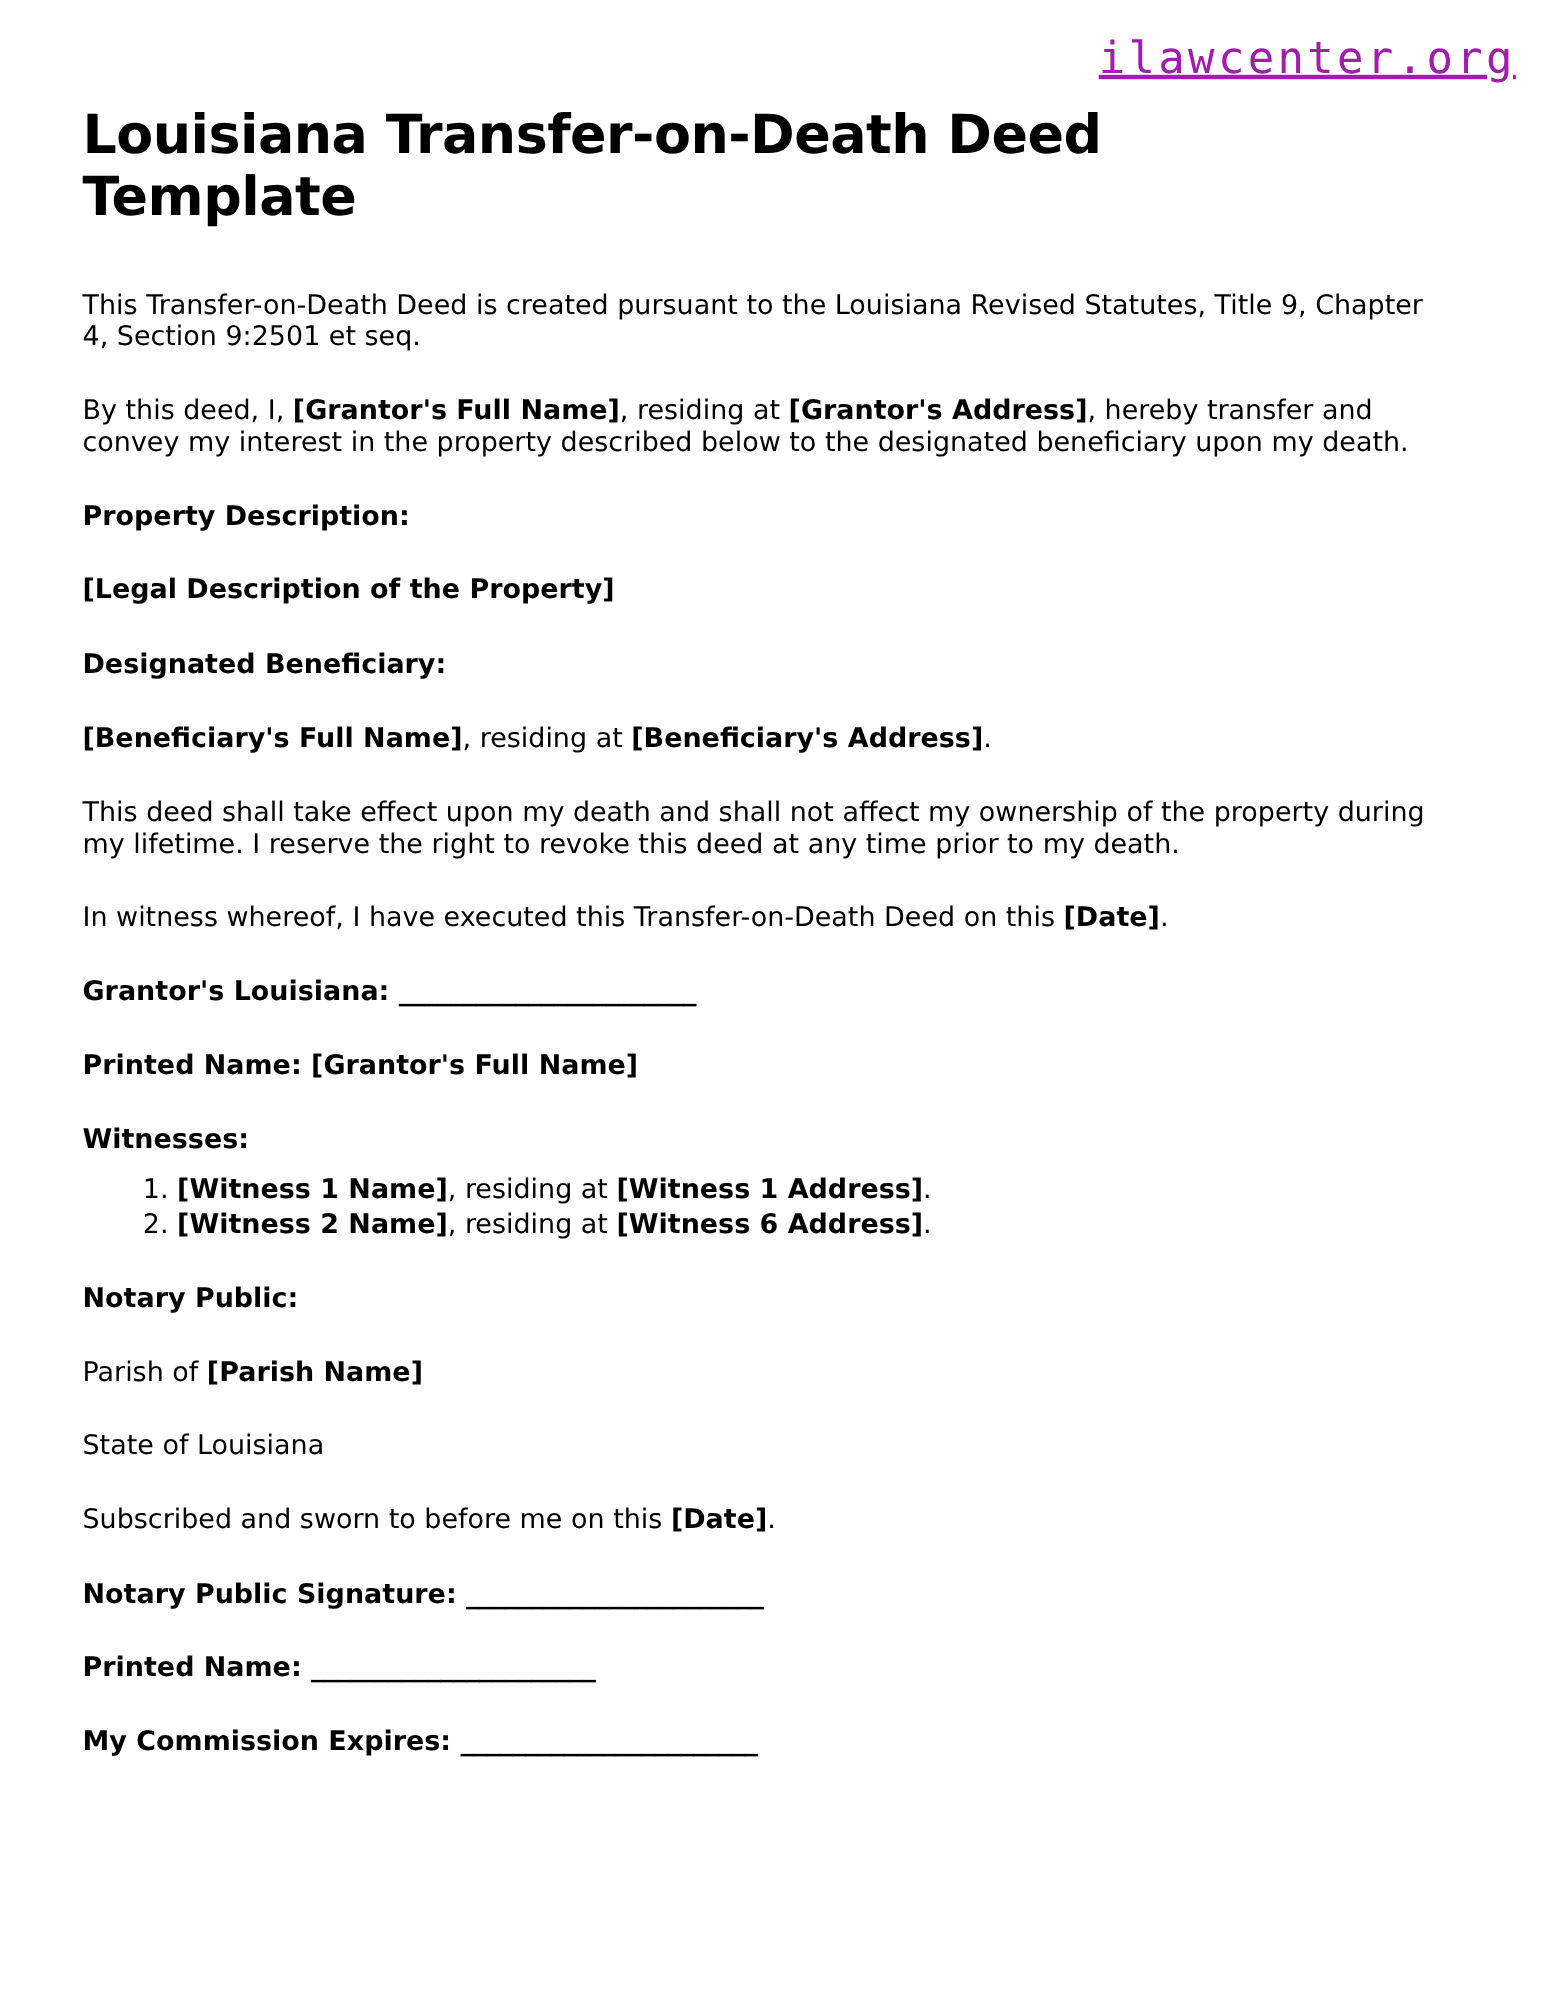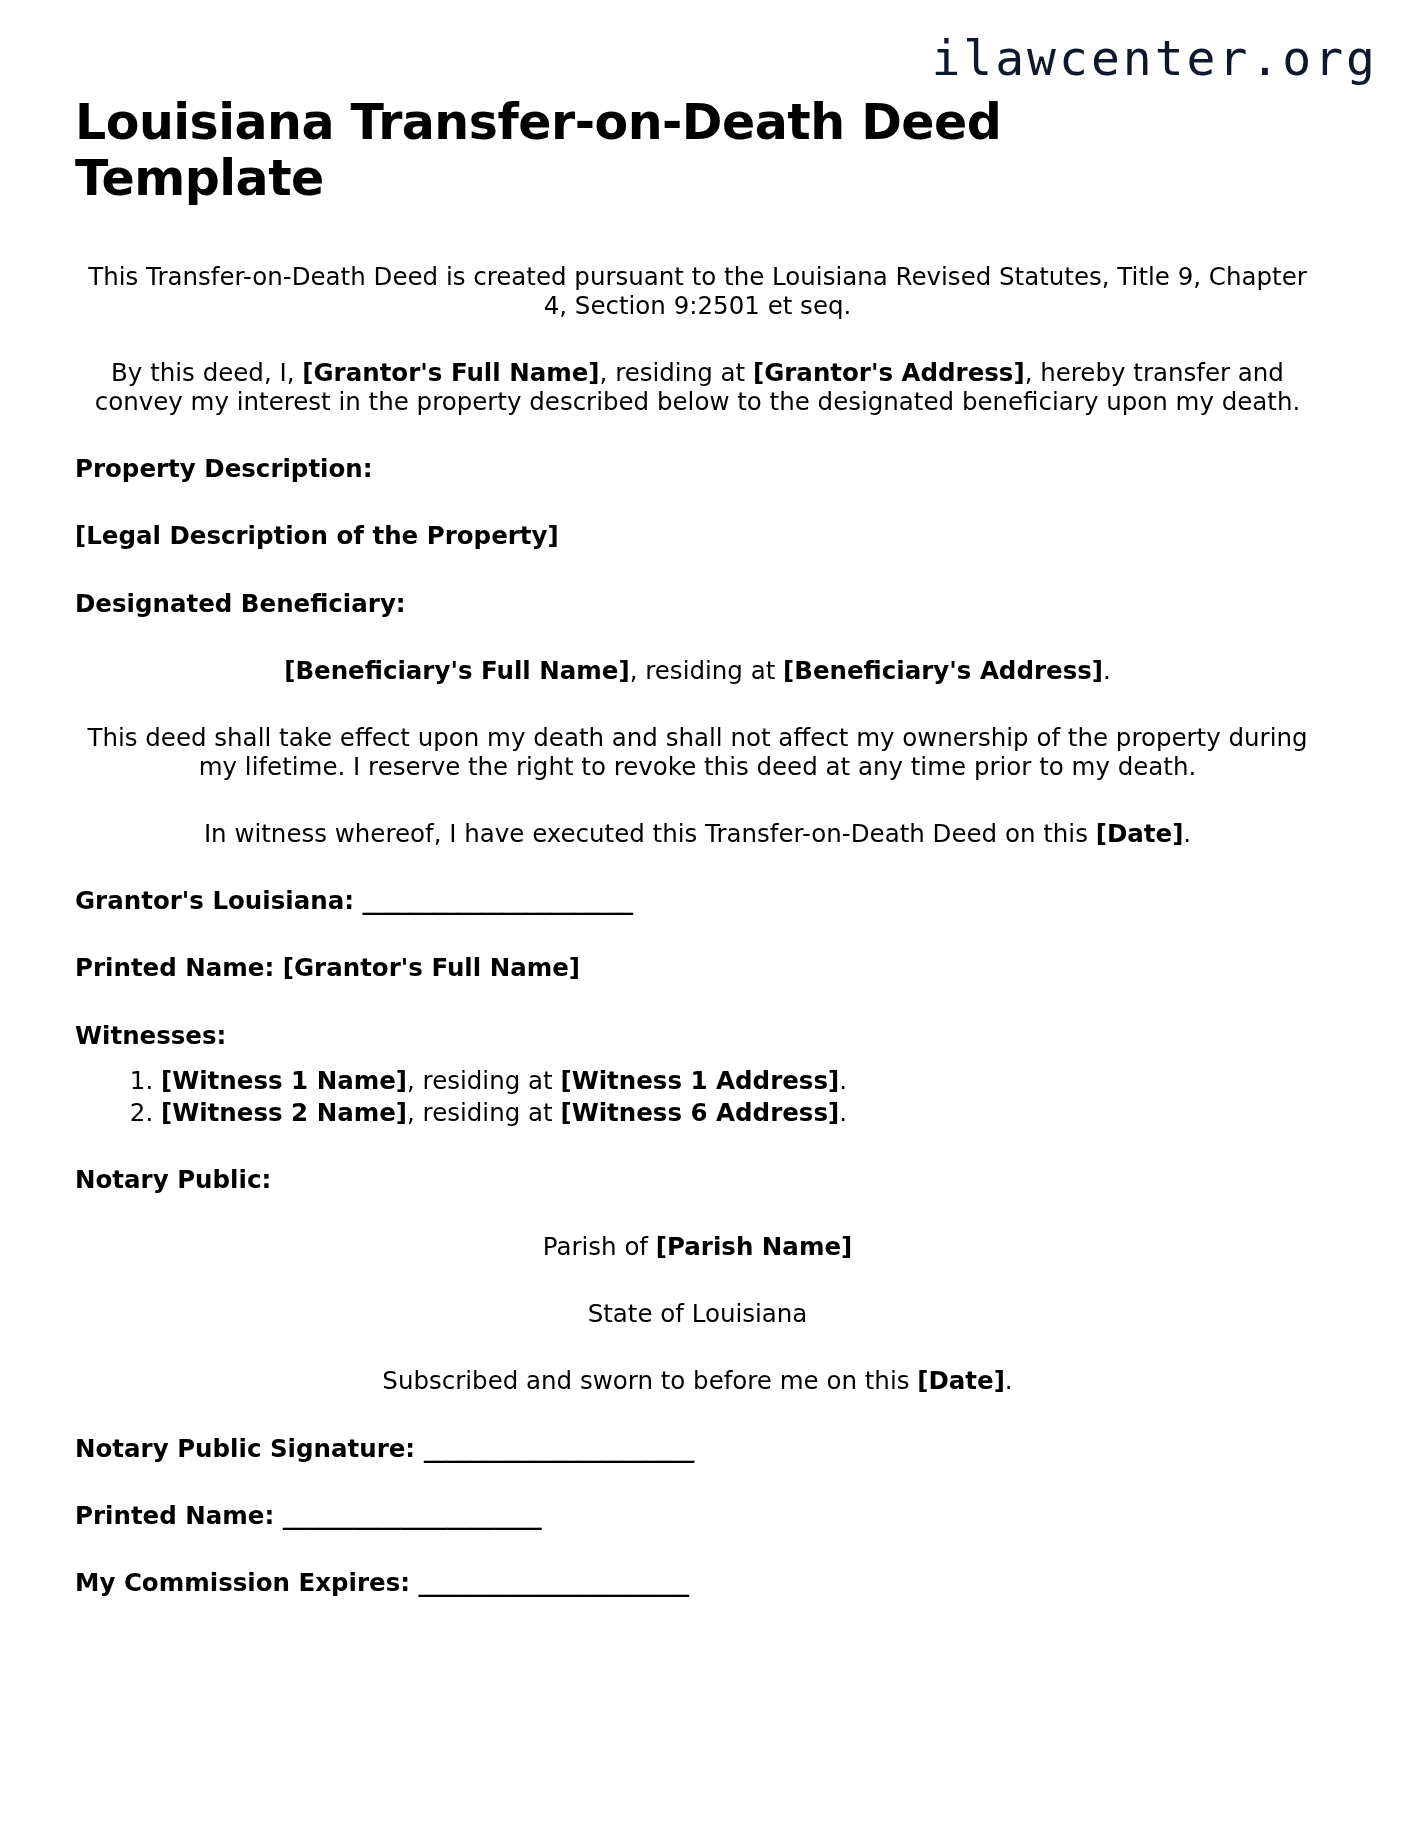--- a/index.html
+++ b/index.html
@@ -17,25 +17,26 @@
     height: 1826px;
     background: #ffffff;
     box-sizing: border-box;
     overflow: hidden;
   }
   .watermark {
     position: absolute;
     top: 30px;
     right: 33px;
     font-family: "DejaVu Sans Mono", monospace;
-    font-size: 48px;
+    font-size: 40px;
     letter-spacing: 3px;
-    color: #0f172a;
+    color: #a21caf;
     white-space: nowrap;
     user-select: none;
+    text-decoration: underline;
   }
   .content {
     position: absolute;
     left: 75px;
     top: 95px;
     width: 1245px;
   }
   h1.doc-title {
     font-family: "DejaVu Sans", sans-serif;
     font-size: 49px;
@@ -47,21 +48,20 @@
     max-width: 1080px;
     color: #000;
   }
   p.para {
     font-size: 24.5px;
     line-height: 1.19;
     margin: 38px 0 0 0;
     padding: 0;
     max-width: 1255px;
     color: #000;
-    text-align: center;
   }
   p.para.first { margin-top: 54px; }
   p.heading {
     font-size: 24.5px;
     font-weight: bold;
     line-height: 1.19;
     margin: 38px 0 0 0;
     padding: 0;
     color: #000;
   }

